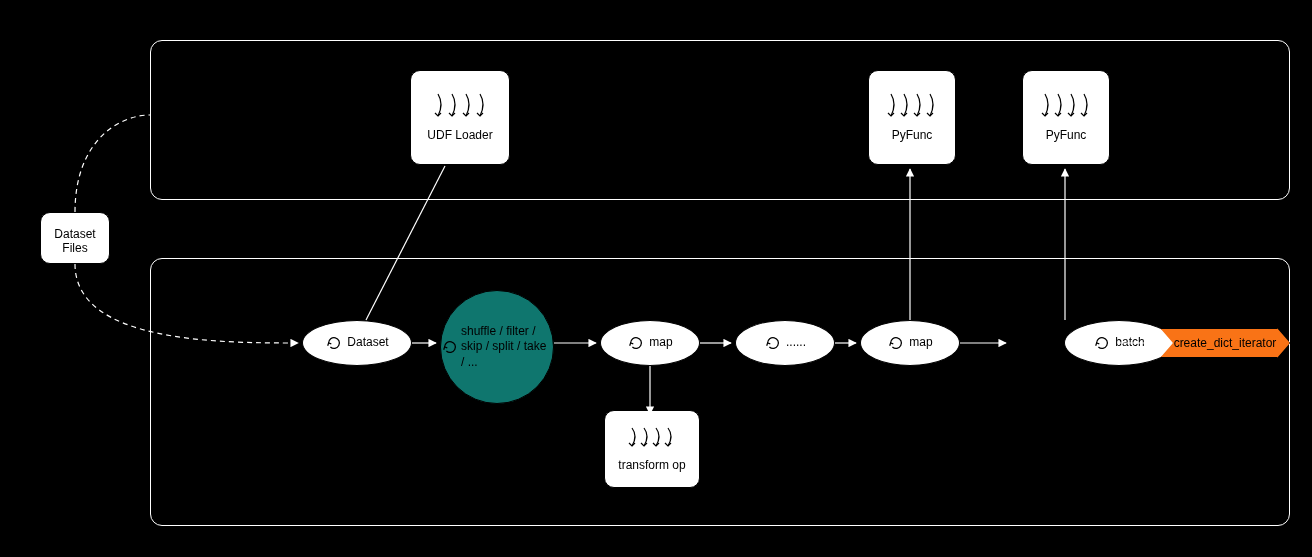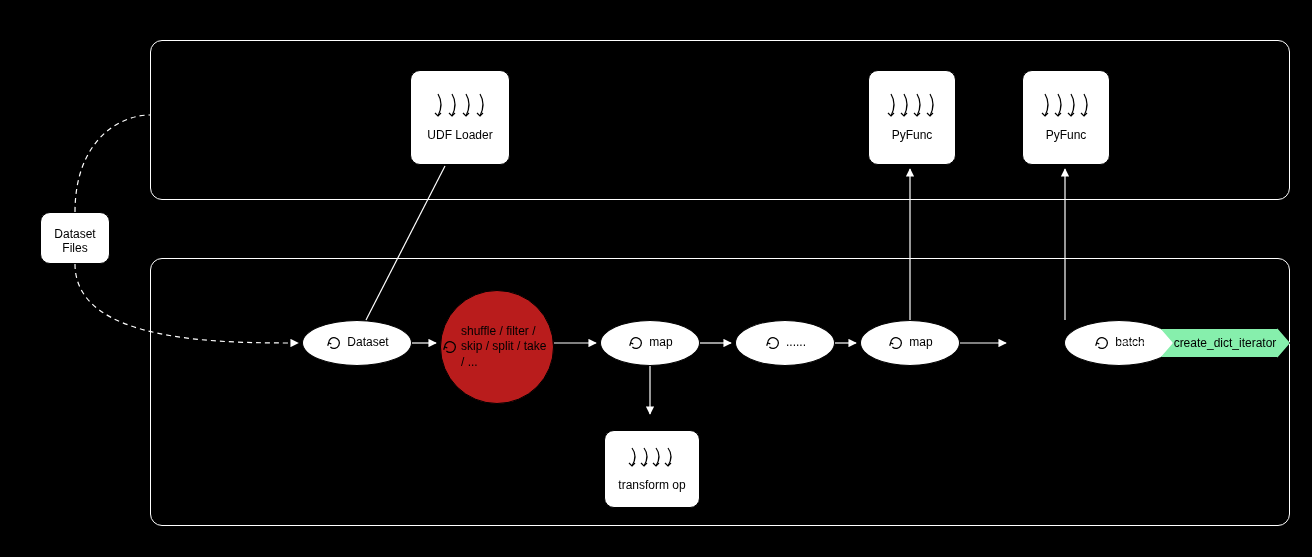--- a/index.html
+++ b/index.html
@@ -52,39 +52,39 @@
   }
   .ellipse-node .label {
     color: #000;
     font-size: 12px;
     line-height: 1.15;
     white-space: pre-line;
     text-align: left;
   }
   .big-circle {
     position: absolute;
-    background: #b91c1c;
+    background: #0f766e;
     border: 1px solid #000;
     border-radius: 50%;
     display: flex;
     align-items: center;
     justify-content: center;
     gap: 2px;
   }
   .big-circle .label {
     color: #000;
     font-size: 12px;
     line-height: 1.3;
     text-align: left;
   }
   .input-arrows-icon svg { display: block; }
   .cycle-icon svg { display: block; }
   .chevron-shape {
     position: absolute;
-    background: #86efac;
+    background: #f97316;
     color: #000;
     font-size: 12px;
     display: flex;
     align-items: center;
     justify-content: center;
     clip-path: polygon(0 0, 90% 0, 100% 50%, 90% 100%, 0 100%, 10% 50%);
     border: 1px solid #000;
   }
   svg.edges {
     position: absolute;
@@ -229,21 +229,21 @@
     <svg width="18" height="18" viewBox="0 0 20 20">
         <g stroke="#000" stroke-width="1.4" fill="none">
           <path d="M4,10 a6,6 0 1 1 2,4.5"></path>
           <path d="M3,13 l1,-3 l3,1"></path>
         </g>
       </svg>
   </span>
   <span class="label">batch</span>
 </div>
 
-<div class="node-card" style="left:604px; top:430px; width:96px; height:78px;">
+<div class="node-card" style="left:604px; top:410px; width:96px; height:78px;">
   <span class="input-arrows-icon">
     <svg width="52" height="26" viewBox="0 0 52 26">
       <g stroke="#000" stroke-width="1.2" fill="none">
         <path d="M6,2 Q12,10 6,20"></path>
           <path d="M3,17 l3,3 l3,-3"></path>
         <path d="M18,2 Q24,10 18,20"></path>
           <path d="M15,17 l3,3 l3,-3"></path>
         <path d="M30,2 Q36,10 30,20"></path>
           <path d="M27,17 l3,3 l3,-3"></path>
         <path d="M42,2 Q48,10 42,20"></path>

